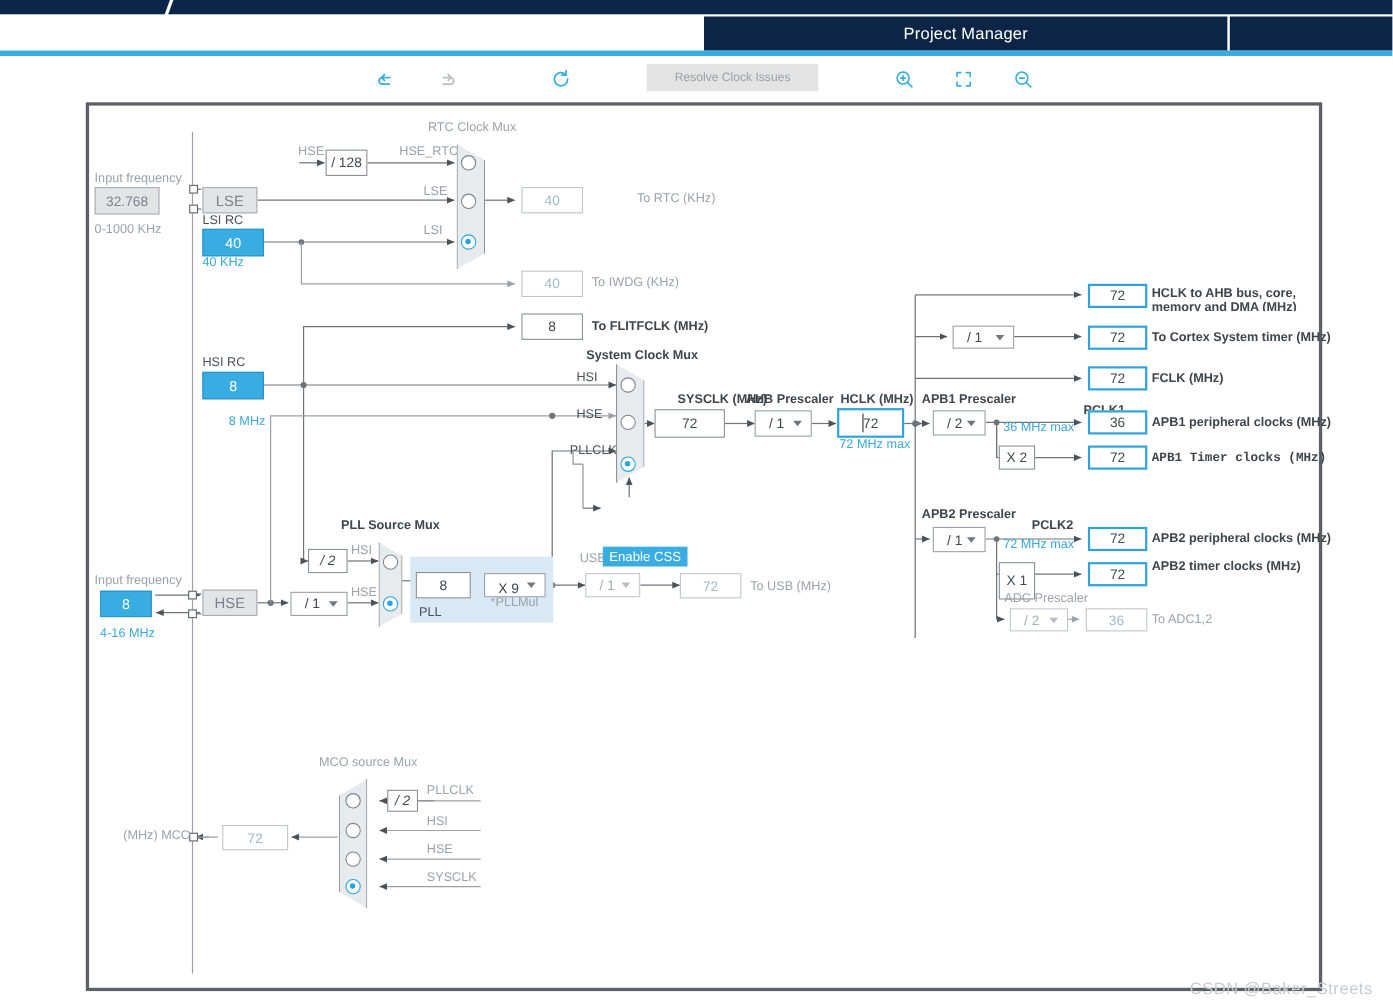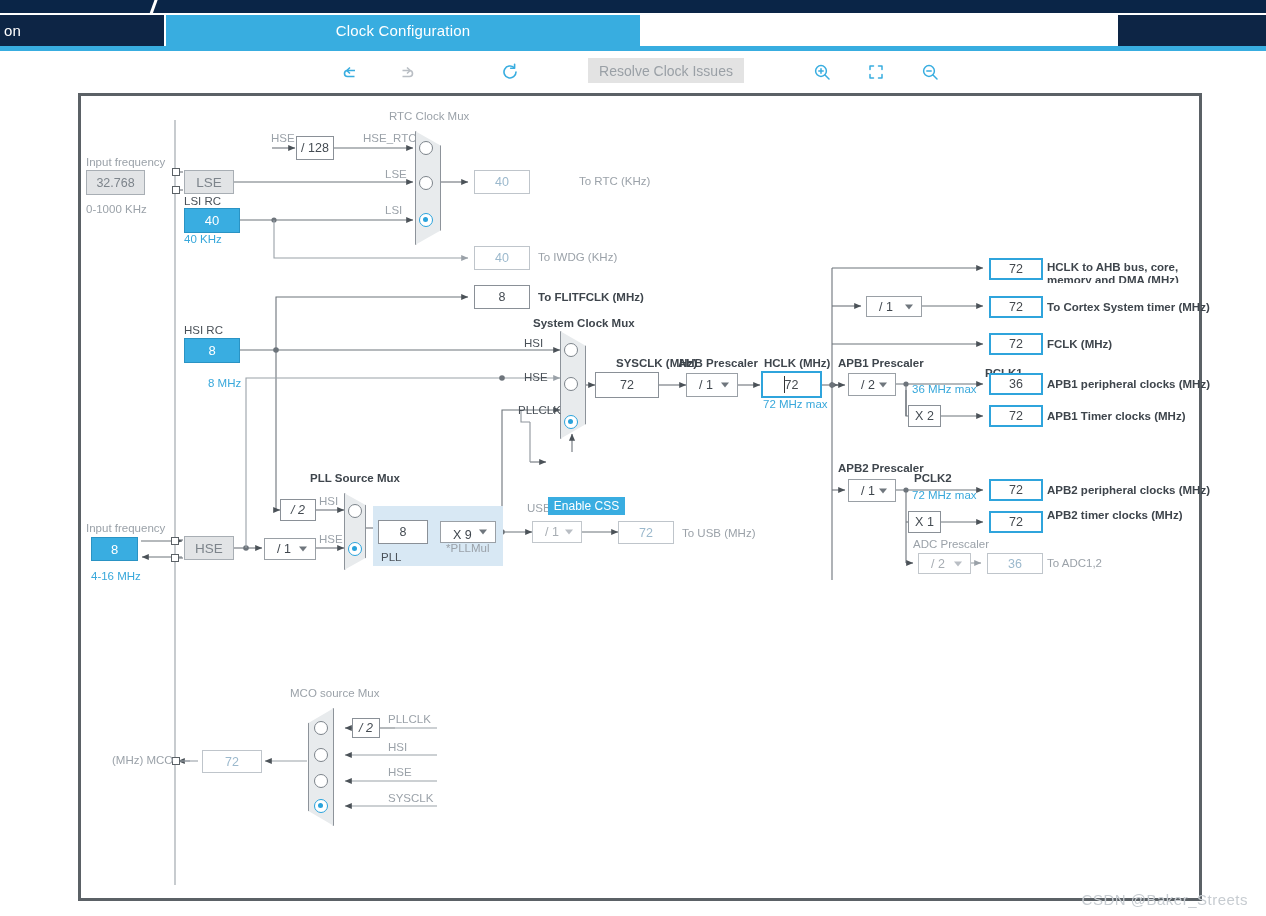--- a/index.html
+++ b/index.html
@@ -39,21 +39,21 @@
   .tb-icon {
     position:absolute; top:59px; width:26px; height:26px;
     display:flex; align-items:center; justify-content:center;
     color:#38ade0;
   }
   .tb-icon.disabled { color:#b9bec4; }
   .tb-icon svg { display:block; }
   .tb-btn {
     position:absolute; top:58px; height:25px;
     background:#e3e3e3; color:#9aa0a6;
-    font-size:14px; display:flex; align-items:center; justify-content:center;
+    font-size:11px; display:flex; align-items:center; justify-content:center;
     border:none; padding:0 12px; white-space:nowrap;
   }
 
   
   .frame {
     position:absolute; left:78px; top:93px; width:1124px; height:808px;
     border:3px solid #5b6166; background:#ffffff;
   }
   .canvas { position:absolute; left:0; top:0; width:1266px; height:916px; pointer-events:none; }
   .layer { position:absolute; left:0; top:0; width:1266px; height:916px; }
@@ -126,26 +126,23 @@
 </head>
 <body>
 
 <div id="app">
 
   <div class="topstrip">
     <div class="slash"></div>
   </div>
 
   <div class="tabbar">
-    <div class="tab dark" style="left:0px;width:164px;justify-content:flex-start;padding-left:4px;">
-      <span>on</span>
-    </div>
     <div class="tab-sep" style="left:164px;"></div>
-    <div class="tab active" style="left:166px;width:474px;">
-      <span>Clock Configuration</span>
+    <div class="tab dark" style="left:640px;width:476px;">
+      <span>Project Manager</span>
     </div>
     <div class="tab-sep" style="left:1116px;"></div>
     <div class="tab dark" style="left:1118px;width:148px;">
       <span></span>
     </div>
   </div>
   <div class="tabline"></div>
 
   <div class="toolbar"></div>
 
@@ -433,32 +430,32 @@
     <div class="sel" style="left:848px;top:373px;width:48px;height:23px;">
       <span>/ 2</span>
       <span class="chev"></span>
     </div>
     <div class="lbl bold" style="left:937px;top:367px;padding-left:48px;">PCLK1</div>
     <div class="lbl blue" style="left:912px;top:383px;">36 MHz max</div>
     <div class="vbox blue" style="left:989px;top:373px;width:54px;height:22px;">36</div>
     <div class="lbl bold" style="left:1047px;top:378px;">APB1 peripheral clocks (MHz)</div>
     <div class="vbox" style="left:908px;top:405px;width:33px;height:22px;">X 2</div>
     <div class="vbox blue" style="left:989px;top:405px;width:54px;height:22px;">72</div>
-    <div class="lbl bold" style="left:1047px;top:410px;">APB1 Timer clocks (MHz)</div>
+    <div class="lbl bold" style="left:1047px;top:410px;font-family:Liberation Mono, monospace;">APB1 Timer clocks (MHz)</div>
 
     <div class="lbl bold" style="left:838px;top:462px;">APB2 Prescaler</div>
     <div class="sel" style="left:848px;top:479px;width:48px;height:23px;">
       <span>/ 1</span>
       <span class="chev"></span>
     </div>
-    <div class="lbl bold" style="left:914px;top:472px;">PCLK2</div>
+    <div class="lbl bold" style="left:938px;top:472px;">PCLK2</div>
     <div class="lbl blue" style="left:912px;top:489px;">72 MHz max</div>
     <div class="vbox blue" style="left:989px;top:479px;width:54px;height:22px;">72</div>
     <div class="lbl bold" style="left:1047px;top:484px;">APB2 peripheral clocks (MHz)</div>
-    <div class="vbox" style="left:908px;top:511px;width:33px;height:22px;">X 1</div>
+    <div class="vbox" style="left:908px;top:511px;width:33px;height:34px;">X 1</div>
     <div class="vbox blue" style="left:989px;top:511px;width:54px;height:22px;">72</div>
     <div class="lbl bold" style="left:1047px;top:509px;text-align:right;">APB2 timer clocks (MHz)</div>
 
     <div class="lbl gray" style="left:913px;top:538px;">ADC Prescaler</div>
     <div class="sel dimmed" style="left:918px;top:553px;width:53px;height:21px;">
       <span>/ 2</span>
       <span class="chev"></span>
     </div>
     <div class="vbox ghost" style="left:987px;top:553px;width:56px;height:21px;">36</div>
     <div class="lbl gray" style="left:1047px;top:557px;">To ADC1,2</div>

